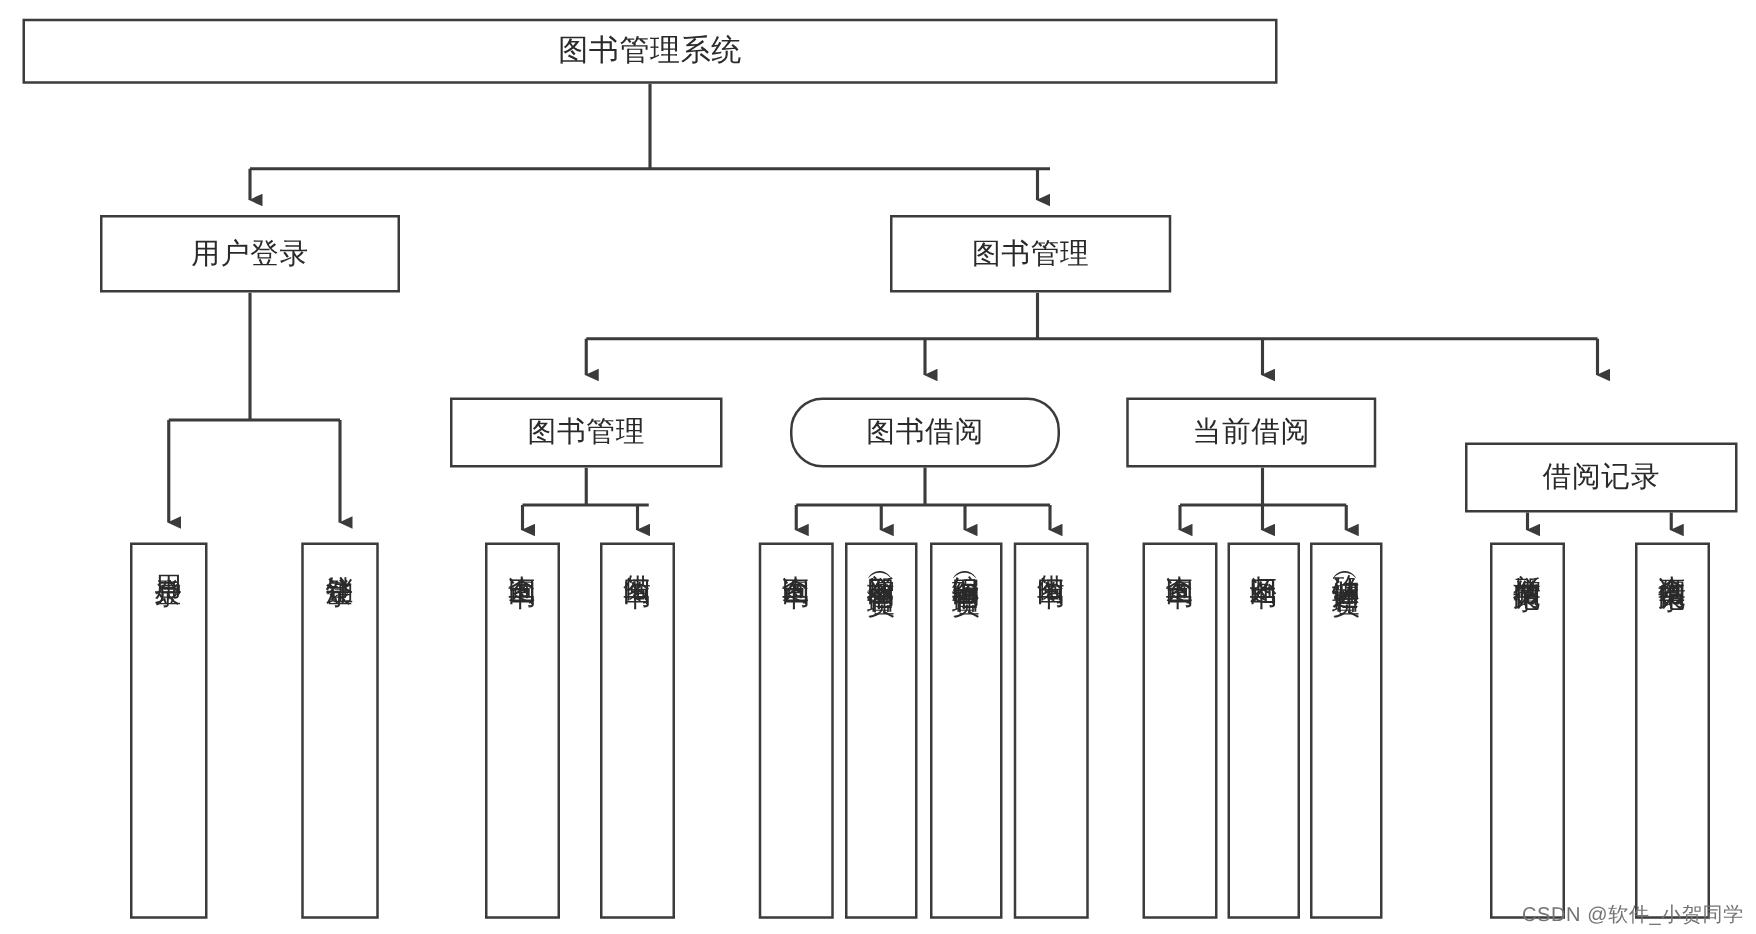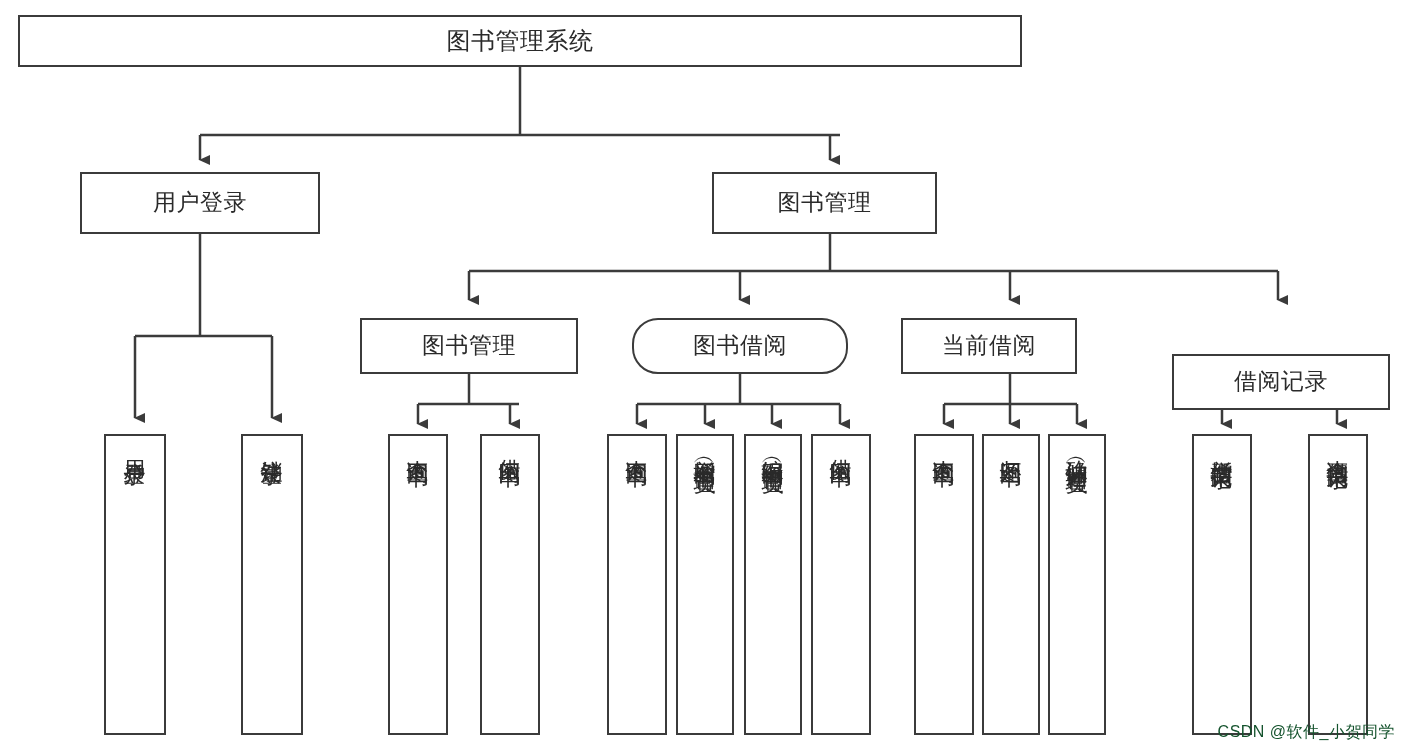--- a/index.html
+++ b/index.html
@@ -61,21 +61,21 @@
     font-size: 22px;
     line-height: 1.05;
     letter-spacing: 2px;
     white-space: nowrap;
   }
   #watermark {
     position: absolute;
     right: 10px;
     bottom: 4px;
     font-size: 16px;
-    color: #14532d;
+    color: #737373;
     z-index: 5;
     white-space: nowrap;
     letter-spacing: 0.5px;
   }
 </style>
 </head>
 <body>
 
 <div id="diagram-canvas">
 
@@ -139,21 +139,21 @@
   <div class="node horizontal" style="left:712px; top:172px; width:225px; height:62px;">
     <span class="node-label">图书管理</span>
   </div>
 
   <div class="node horizontal" style="left:360px; top:318px; width:218px; height:56px;">
     <span class="node-label">图书管理</span>
   </div>
   <div class="node horizontal" style="left:632px; top:318px; width:216px; height:56px;border-radius:26px;">
     <span class="node-label">图书借阅</span>
   </div>
-  <div class="node horizontal" style="left:901px; top:318px; width:176px; height:56px;">
+  <div class="node horizontal" style="left:901px; top:318px; width:200px; height:56px;">
     <span class="node-label">当前借阅</span>
   </div>
   <div class="node horizontal" style="left:1172px; top:318px; width:218px; height:56px;margin-top:36px;">
     <span class="node-label">借阅记录</span>
   </div>
 
   <div class="node vertical" style="left:104px; top:434px; width:62px; height:301px;">
     <span class="node-label">用户登录</span>
   </div>
   <div class="node vertical" style="left:241px; top:434px; width:62px; height:301px;">

